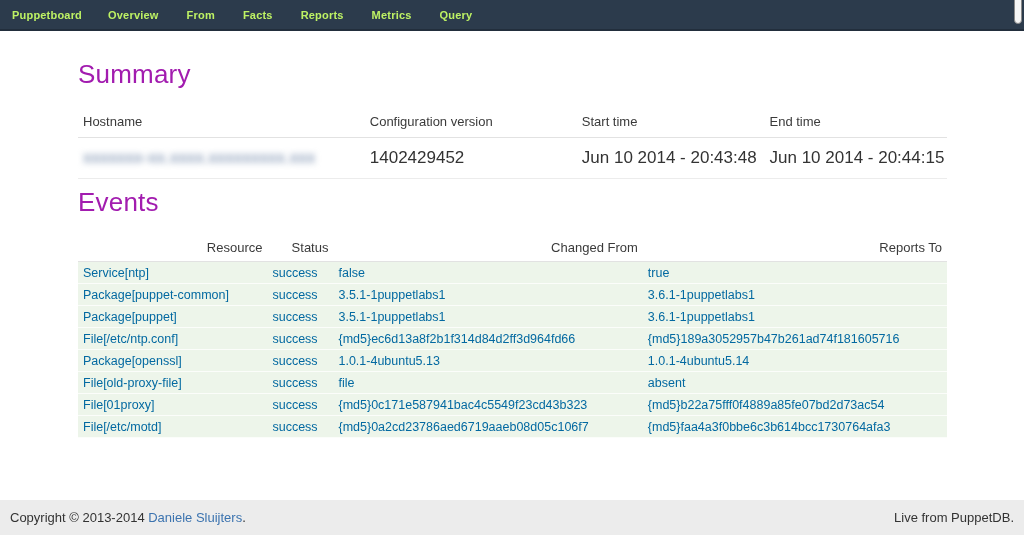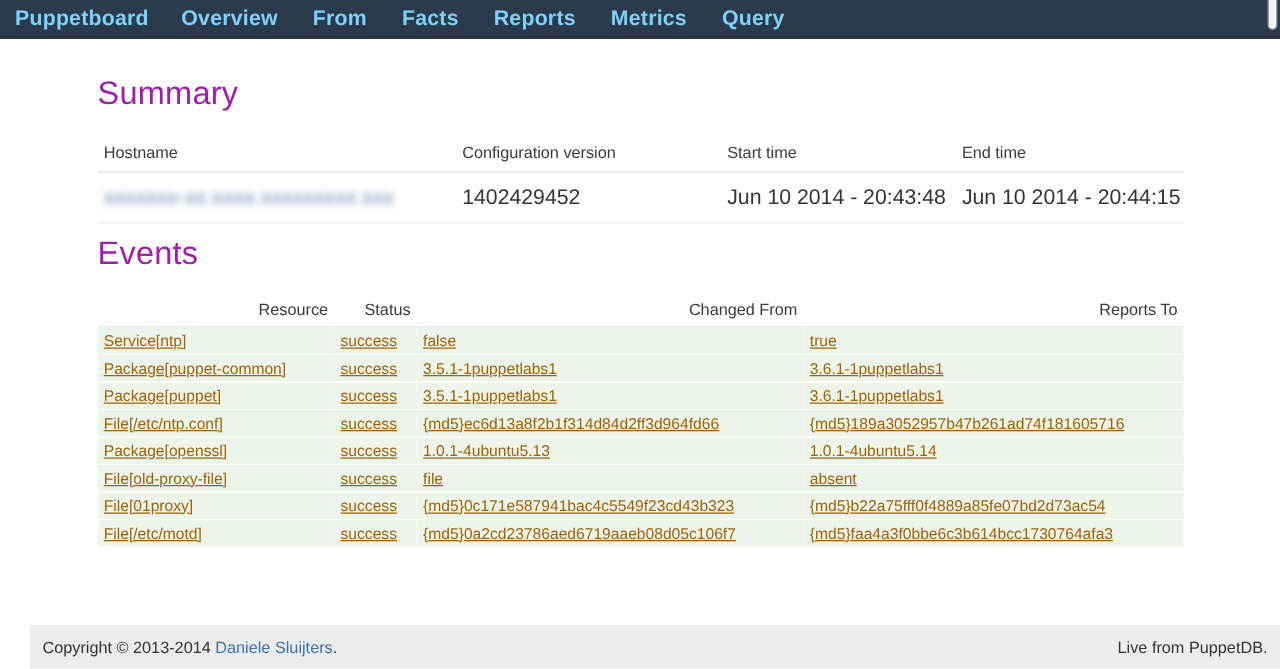--- a/index.html
+++ b/index.html
@@ -20,23 +20,23 @@
   .navbar {
     position: relative;
     height: 31px;
     background: #2c3b4c;
     border-bottom: 2px solid #222e3c;
     display: flex;
     align-items: stretch;
     padding-left: 10px;
   }
   .navbar a {
-    color: #7dd3fc;
+    color: #bef264;
     text-decoration: none;
-    font-size: 17px;
+    font-size: 11px;
     font-weight: 700;
     display: flex;
     align-items: center;
     padding: 0 14px;
     letter-spacing: 0.2px;
   }
   .navbar .brand { padding: 0 12px 0 2px; }
 
   .scroll-thumb {
     position: absolute;
@@ -100,38 +100,36 @@
   .events-table col:nth-child(4) { width: 35%; }
   .events-table th { padding: 6px 5px; text-align: right; }
   .events-table td {
     font-size: 12.5px;
     padding: 3.5px 5px;
     white-space: nowrap;
     overflow: hidden;
   }
   .events-table tr.success td {
     background: #edf5ea;
-    color: #a16207;
+    color: #0369a1;
     border-bottom: 1px solid #fbfdfa;
-    text-decoration: underline;
   }
 
   
   .footer {
     position: absolute;
     left: 0; right: 0; bottom: 0;
     height: 35px;
     background: #ececec;
     display: flex;
     align-items: center;
     justify-content: space-between;
     padding: 0 10px;
     font-size: 13px;
     color: #333;
-    margin-left: 24px;
   }
   .footer a { color: #3b73af; text-decoration: none; }
   .footer .left span { white-space: pre; }
 </style>
 </head>
 <body>
 
 <div class="page">
 
   <nav class="navbar">

